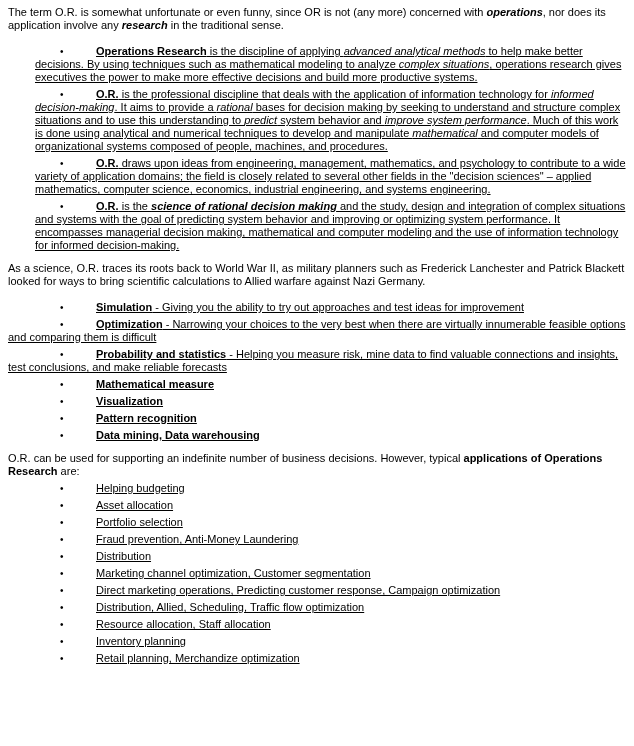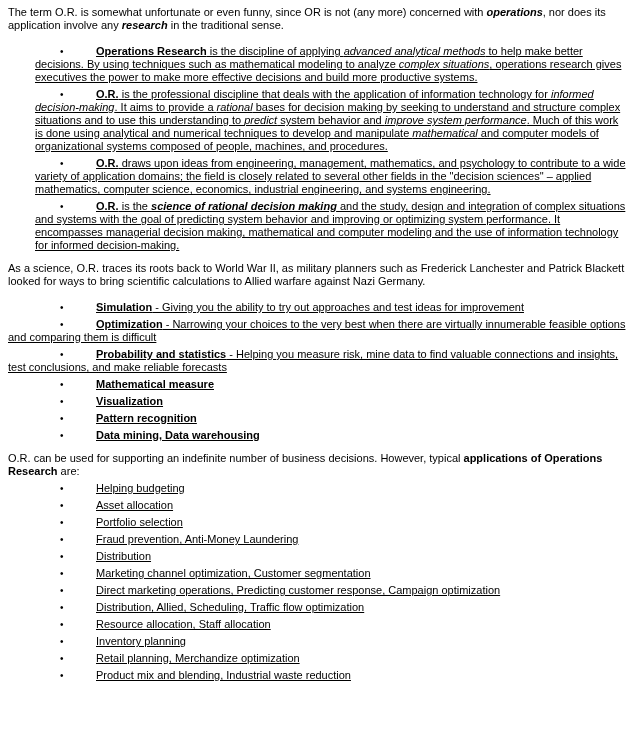--- a/index.html
+++ b/index.html
@@ -63,16 +63,15 @@
         <div class="bitem flush"><span class="bullet">•</span><span>Asset allocation</span></div>
         <div class="bitem flush"><span class="bullet">•</span><span>Portfolio selection</span></div>
         <div class="bitem flush"><span class="bullet">•</span><span>Fraud prevention, Anti-Money Laundering</span></div>
         <div class="bitem flush"><span class="bullet">•</span><span>Distribution</span></div>
         <div class="bitem flush"><span class="bullet">•</span><span>Marketing channel optimization, Customer segmentation</span></div>
         <div class="bitem flush"><span class="bullet">•</span><span>Direct marketing operations, Predicting customer response, Campaign optimization</span></div>
         <div class="bitem flush"><span class="bullet">•</span><span>Distribution, Allied, Scheduling, Traffic flow optimization</span></div>
         <div class="bitem flush"><span class="bullet">•</span><span>Resource allocation, Staff allocation</span></div>
         <div class="bitem flush"><span class="bullet">•</span><span>Inventory planning</span></div>
         <div class="bitem flush"><span class="bullet">•</span><span>Retail planning, Merchandize optimization</span></div>
-        <div class="bitem flush"><span class="bullet">•</span><span>Product mix and blending, Industrial waste reduction</span></div>
       </div>
     </div>
 </div>
 
 </body></html>

